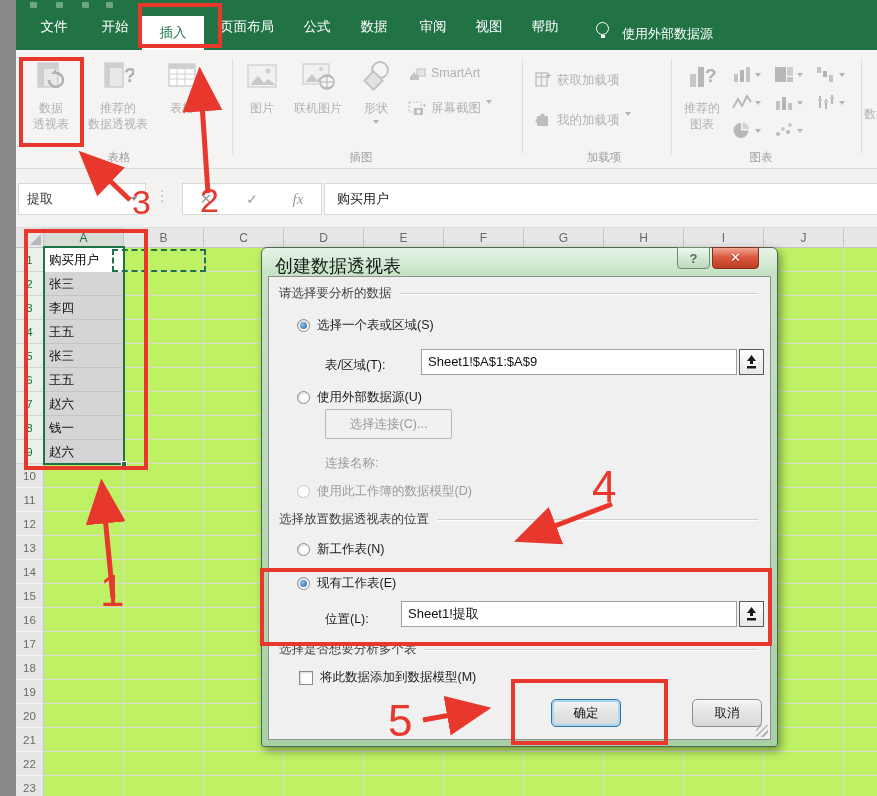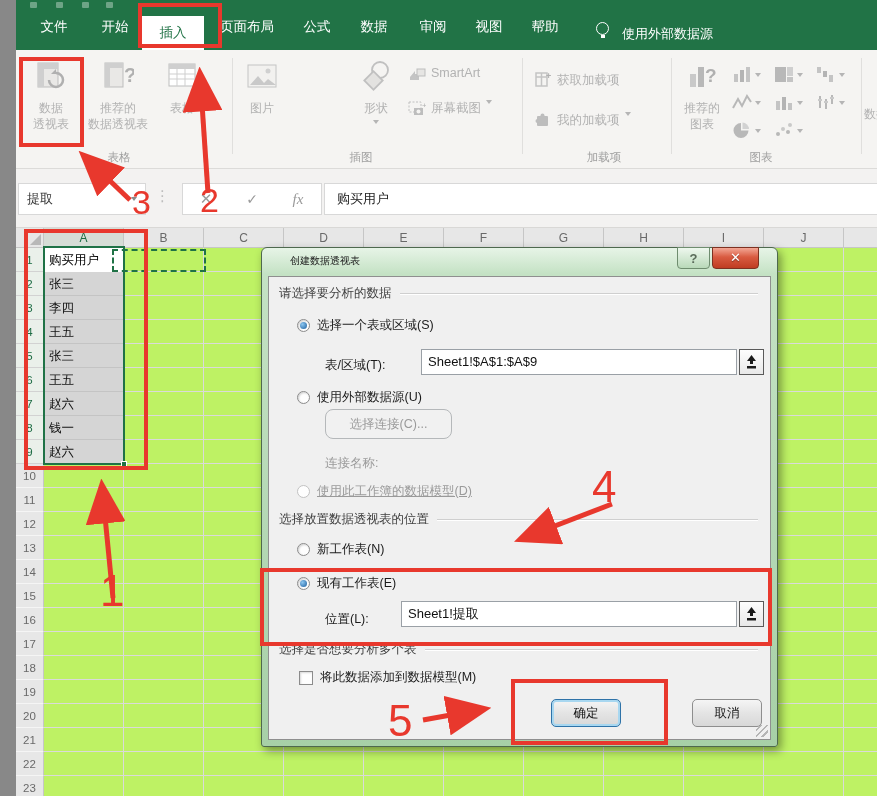--- a/index.html
+++ b/index.html
@@ -76,48 +76,48 @@
                border-bottom:1px solid #c4c4c4; }
   .selbox { position:absolute; left:27px; top:246px; width:82px; height:219px; border:2px solid #1f7246; z-index:3; }
   .selbox .handle { position:absolute; right:-4px; bottom:-4px; width:6px; height:6px; background:#1f7246;
                     border:1px solid #fff; }
   .ants { position:absolute; left:96px; top:249px; width:94px; height:23px; border:2px dashed #1f7246; z-index:3; }
 
   
   .dialog { position:absolute; left:245px; top:247px; width:517px; height:500px; z-index:10;
             background:linear-gradient(180deg,#e7f4e7 0,#c4e2c4 26px,#a7d0a7 100%);
             border:1px solid #4e694e; border-radius:6px 6px 3px 3px; box-shadow:3px 4px 10px rgba(0,0,0,.4); }
-  .dlg-title { position:absolute; left:28px; top:6px; font-size:10px; color:#1a1a1a; }
+  .dlg-title { position:absolute; left:13px; top:6px; font-size:18px; color:#1a1a1a; }
   .dlg-help { position:absolute; left:415px; top:-1px; width:33px; height:22px; border:1px solid #6f8d6f;
               border-radius:0 0 4px 4px; background:linear-gradient(180deg,#eef7ee,#b9d9b9);
               color:#5a6b5a; font-size:13px; font-weight:bold; text-align:center; line-height:21px; }
   .dlg-close { position:absolute; left:450px; top:-1px; width:47px; height:22px; border:1px solid #7e3121;
                border-radius:0 0 4px 4px; background:linear-gradient(180deg,#f3a795,#d95b41 45%,#bf3c22);
                color:#fff; font-size:13px; font-weight:bold; text-align:center; line-height:20px;
                text-shadow:0 1px 1px rgba(0,0,0,.4); }
   .dlg-client { position:absolute; left:6px; top:28px; right:6px; bottom:6px; background:#f0f0f0;
                 border:1px solid #8f8f8f; overflow:hidden; }
   .sec { position:absolute; left:10px; right:12px; display:flex; align-items:center; gap:8px;
          font-size:12.5px; color:#404040; white-space:nowrap; }
   .sec .line { flex:1; height:2px; border-top:1px solid #cfcfcf; border-bottom:1px solid #fff; }
   .opt { position:absolute; left:28px; display:flex; align-items:center; gap:7px; font-size:12.5px; color:#1a1a1a; }
-  .opt.dis { color:#9a9a9a;text-decoration:underline; }
+  .opt.dis { color:#9a9a9a; }
   .radio { position:relative; width:13px; height:13px; border-radius:50%; background:#fefefe;
            border:1px solid #8b8b8b; box-shadow:inset 1px 1px 2px rgba(0,0,0,.18); }
   .radio.sel::after { content:''; position:absolute; inset:2px;
            border-radius:50%; background:radial-gradient(circle at 35% 35%, #8cc6f0, #1d5f9e); }
   .radio.dis { border-color:#c2c2c2; box-shadow:none; }
   .dlg-label { position:absolute; font-size:12.5px; color:#1a1a1a; white-space:nowrap; }
   .dlg-label.dis { color:#9a9a9a; }
   .tfield { position:absolute; height:26px; background:#fff; border:1px solid #9aa0a6; font-size:13px; color:#111;
             line-height:24px; padding-left:6px; white-space:nowrap; }
   .rangebtn { position:absolute; width:25px; height:26px; background:linear-gradient(180deg,#fdfdfd,#e8e8e8);
               border:1px solid #5a5a5a; display:flex; align-items:center; justify-content:center; }
   .connbtn { position:absolute; left:56px; top:132px; width:127px; height:30px;
-             background:#f1f1f1; border:1px solid #b5b8ba; border-radius:8px; color:#9a9a9a; font-size:12.5px;
+             background:#f1f1f1; border:1px solid #b5b8ba; border-radius:2px; color:#9a9a9a; font-size:12.5px;
              text-align:center; line-height:28px; }
   .checkbox { width:14px; height:14px; background:#fefefe; border:1px solid #8b8b8b;
               box-shadow:inset 1px 1px 2px rgba(0,0,0,.15); }
   .dbtn { position:absolute; width:70px; height:28px; font-size:12.5px; text-align:center; line-height:26px;
           color:#111; background:linear-gradient(180deg,#f5f5f5,#e4e4e4 50%,#d8d8d8); border:1px solid #8e8e8e;
           border-radius:5px; }
   .dbtn.default { border:1px solid #2f73a8; box-shadow:0 0 0 2px #a8d7f0 inset; }
   .grip { position:absolute; right:2px; bottom:2px; width:12px; height:12px;
           background:repeating-linear-gradient(135deg, transparent 0 3px, #b5b5b5 3px 4.5px); }
 
@@ -191,20 +191,32 @@
     <div class="bigbtn" style="left:222px;width:48px">
       <span class="ic">
         <svg width="34" height="32" viewBox="0 0 34 32">
             <rect x="3" y="5" width="28" height="22" fill="#f2f1ef" stroke="#c4c4c4"></rect>
             <circle cx="23" cy="11" r="2.5" fill="#d0d0d0"></circle>
             <path d="M5 25 l8-9 6 7 4-4 8 6 z" fill="#c9c9c9"></path>
           </svg>
       </span>
       <span>图片</span>
     </div>
+    <div class="bigbtn" style="left:272px;width:60px">
+      <span class="ic">
+        <svg width="34" height="32" viewBox="0 0 34 32">
+            <rect x="2" y="4" width="26" height="20" fill="#f2f1ef" stroke="#c4c4c4"></rect>
+            <circle cx="20" cy="9" r="2" fill="#d0d0d0"></circle>
+            <path d="M4 22 l7-8 5 6 3-3 8 5 z" fill="#c9c9c9"></path>
+            <circle cx="26" cy="22" r="7" fill="#f5f4f2" stroke="#b5b5b5" stroke-width="1.5"></circle>
+            <path d="M19.5 22 h13 M26 15.5 v13 M21 18 a9 9 0 0 1 10 0 M21 26 a9 9 0 0 0 10 0" stroke="#b5b5b5" fill="none"></path>
+          </svg>
+      </span>
+      <span>联机图片</span>
+    </div>
     <div class="bigbtn" style="left:336px;width:48px">
       <span class="ic">
         <svg width="34" height="32" viewBox="0 0 34 32">
             <circle cx="21" cy="10" r="8" fill="none" stroke="#c0c0c0" stroke-width="1.8"></circle>
             <rect x="8" y="14" width="13" height="13" transform="rotate(45 14.5 20.5)" fill="#e3e2e0" stroke="#c0c0c0" stroke-width="1.8"></rect>
           </svg>
       </span>
       <span>形状</span>
       <span class="caret" style="margin-top:4px"></span>
     </div>

